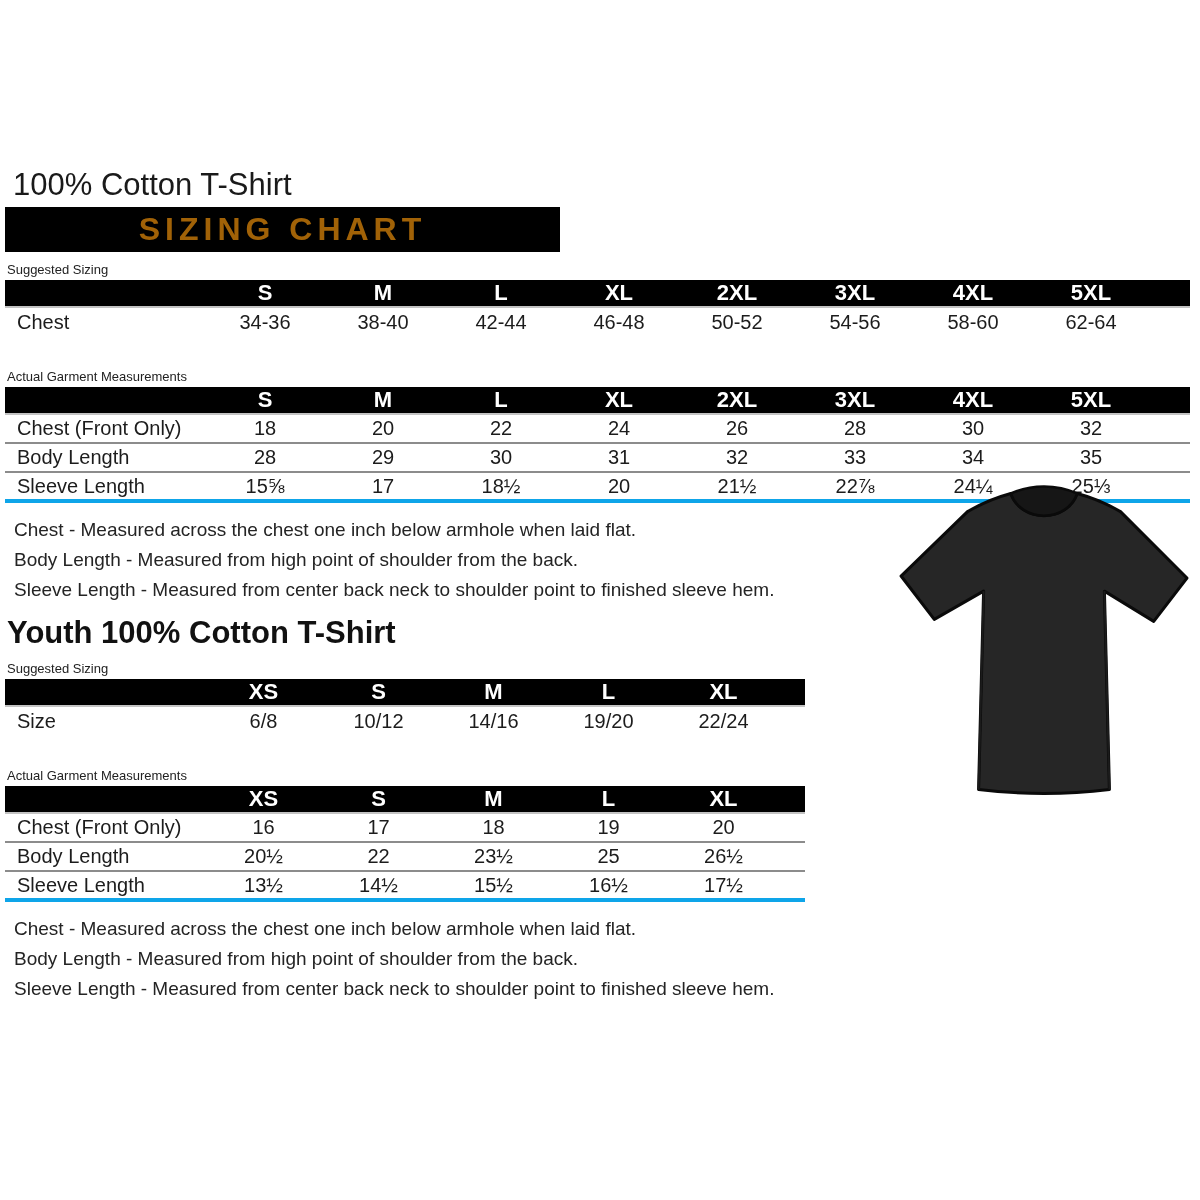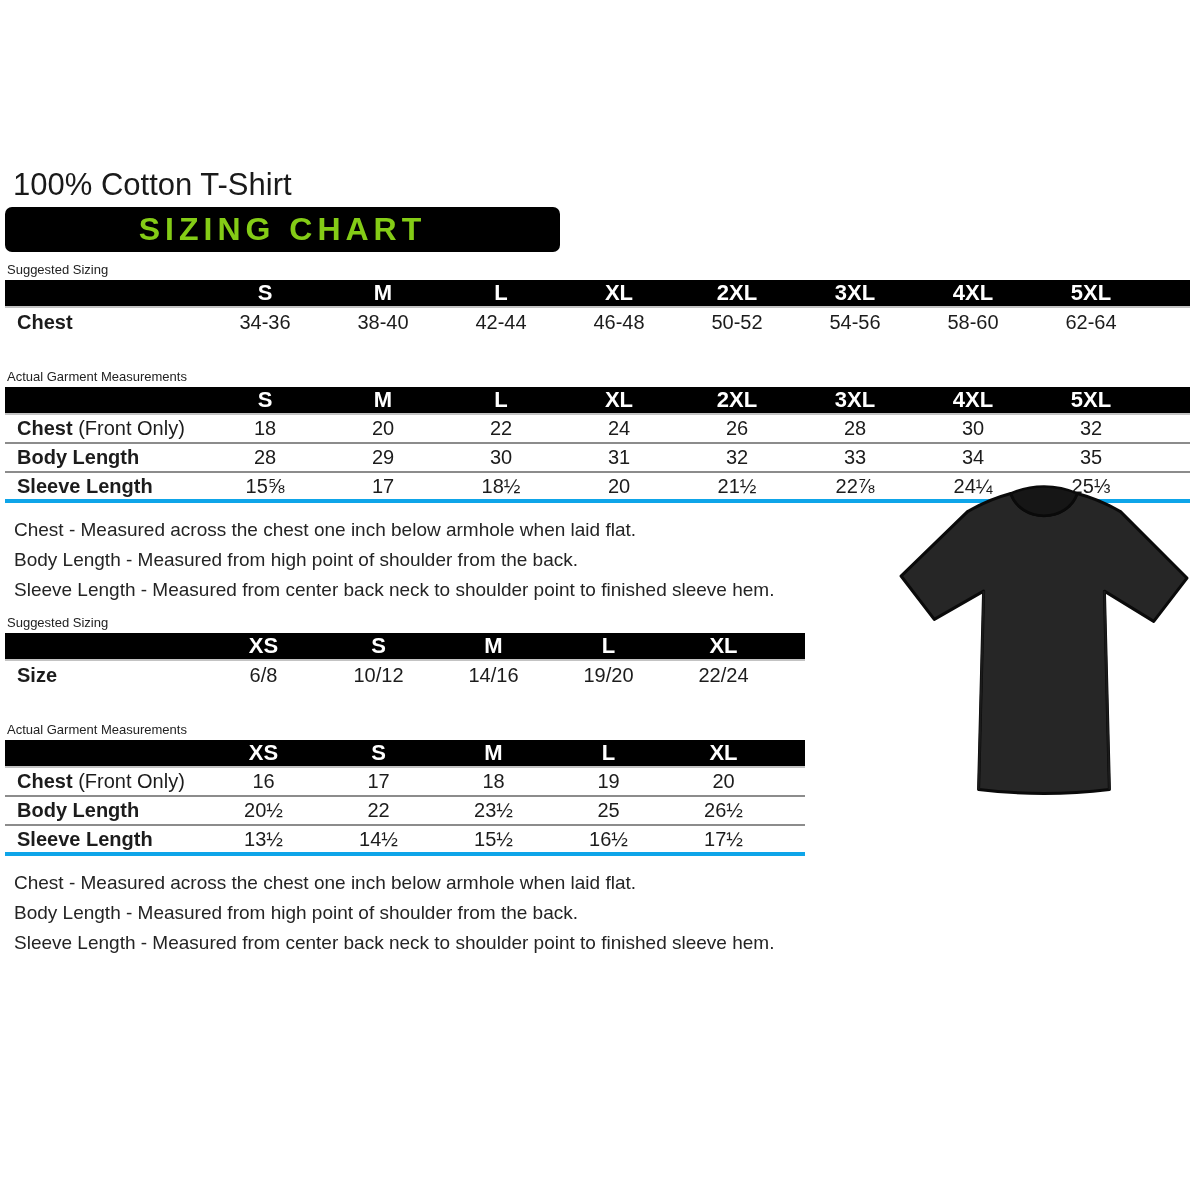--- a/index.html
+++ b/index.html
@@ -11,39 +11,39 @@
   }
   .content { padding:162px 0 0 5px; width:1190px; }
 
   
   .top-row { display:flex; align-items:flex-start;flex-direction:column; }
   .main-title {
     font-size:31px; font-weight:400; color:#1a1a1a;
     margin-left:8px; width:332px; line-height:45px; white-space:nowrap;
   }
   .banner {
-    background:#000; color:#84cc16; width:555px; height:45px;
+    background:#000; color:#a16207; width:555px; height:45px;
     display:flex; align-items:center; justify-content:center;
-    font-size:32px; font-weight:700; letter-spacing:5px;border-radius:7px;
+    font-size:32px; font-weight:700; letter-spacing:5px;
   }
 
   .section-label { font-size:13px; color:#222; margin:10px 0 3px 2px; }
   .section-label.tight { margin-top:33px; }
 
   table { border-collapse:collapse; table-layout:fixed; }
   .tbl-adult { width:1185px; }
   .tbl-youth { width:800px; }
   thead th {
     background:#000; color:#fff; font-size:22px; font-weight:700;
     height:27px; text-align:center; border-bottom:2px solid #c3c3c3;
   }
   thead th.corner { text-align:left; }
   tbody td { font-size:20px; text-align:center; height:29px; vertical-align:middle; }
   tbody td.row-label { text-align:left; padding-left:12px; font-size:20px; }
-  .row-label b { font-weight:700; }
+  .row-label b { font-weight:400; }
   .tbl-actual tbody tr { border-bottom:2px solid #8c8c8c; }
   .tbl-actual tbody tr:last-child { border-bottom:4px solid #0ea5e9; }
   col.c-label { width:201px; }
   col.c-size  { width:118px; }
   col.c-size-y{ width:115px; }
   col.c-fill-a{ width:40px; }
   col.c-fill-y{ width:24px; }
 
   .notes { margin:12px 0 0 9px; }
   .notes div { font-size:19px; line-height:30px; color:#242424; }
@@ -177,20 +177,21 @@
       </tr>
     </tbody>
   </table>
 
   <div class="notes">
     <div>Chest - Measured across the chest one inch below armhole when laid flat.</div>
     <div>Body Length - Measured from high point of shoulder from the back.</div>
     <div>Sleeve Length - Measured from center back neck to shoulder point to finished sleeve hem.</div>
   </div>
 
+  <div class="youth-title">Youth 100% Cotton T-Shirt</div>
 
   <div class="section-label">Suggested Sizing</div>
   <table class="tbl-youth tbl-suggested">
     <colgroup>
         <col class="c-label">
         <col class="c-size-y">
         <col class="c-size-y">
         <col class="c-size-y">
         <col class="c-size-y">
         <col class="c-size-y">

